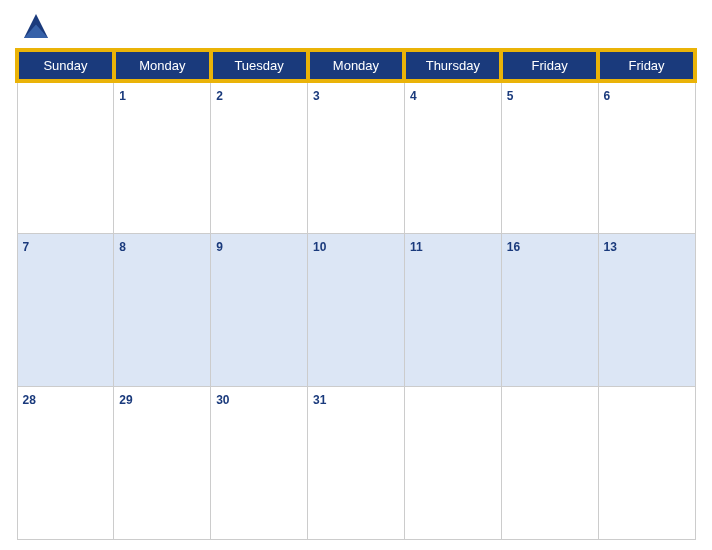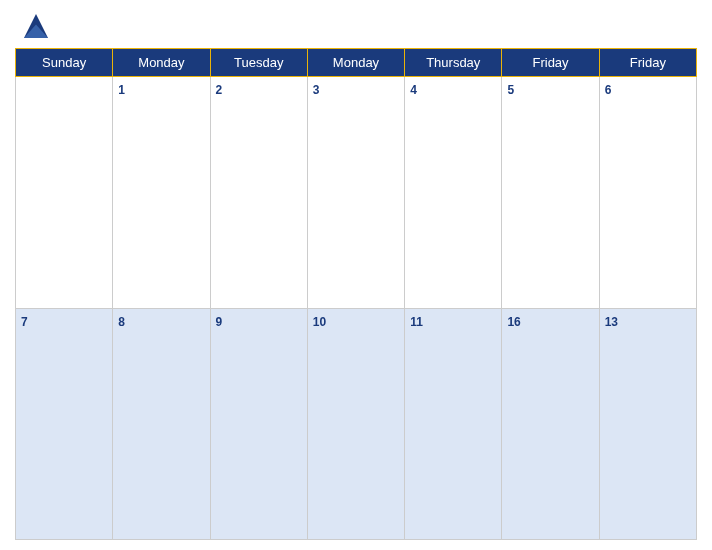--- a/index.html
+++ b/index.html
@@ -71,21 +71,21 @@
       flex: 1;
     }
 
     .calendar th {
       background-color: #1a3a7c;
       color: #fff;
       text-align: center;
       font-size: 13px;
       font-weight: normal;
       padding: 6px 2px;
-      border: 1px solid #eab308;
+      border: 4px solid #eab308;
     }
 
     .calendar td {
       border: 1px solid #ccc;
       vertical-align: top;
       width: calc(100% / 7);
       padding: 3px 5px;
       height: 72px;
       background: #fff;
     }
@@ -154,14 +154,23 @@
       </tr>
       <tr>
         <td><span class="day-num">7</span></td>
         <td><span class="day-num">8</span></td>
         <td><span class="day-num">9</span></td>
         <td><span class="day-num">10</span></td>
         <td><span class="day-num">11</span></td>
         <td><span class="day-num">16</span></td>
         <td><span class="day-num">13</span></td>
       </tr>
+      <tr>
+        <td><span class="day-num">28</span></td>
+        <td><span class="day-num">29</span></td>
+        <td><span class="day-num">30</span></td>
+        <td><span class="day-num">31</span></td>
+        <td></td>
+        <td></td>
+        <td></td>
+      </tr>
     </tbody>
 </table>
 
 </body></html>

